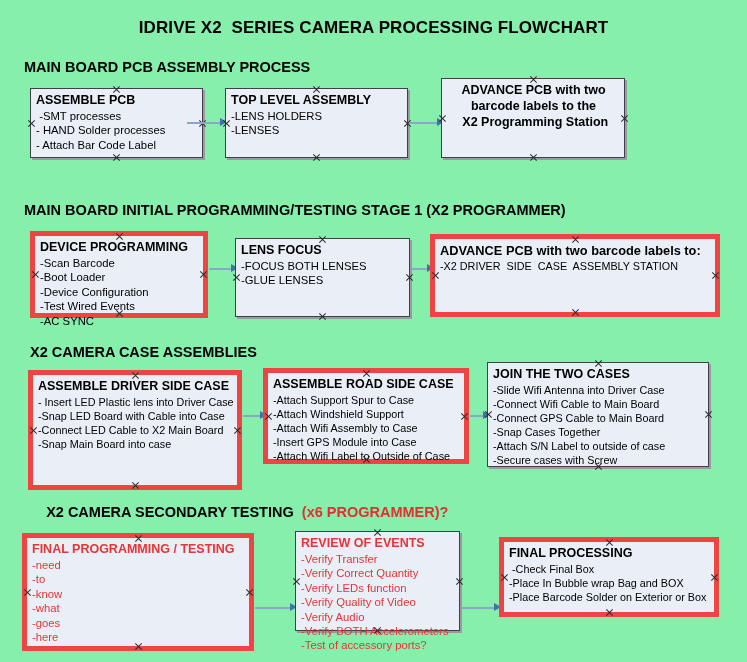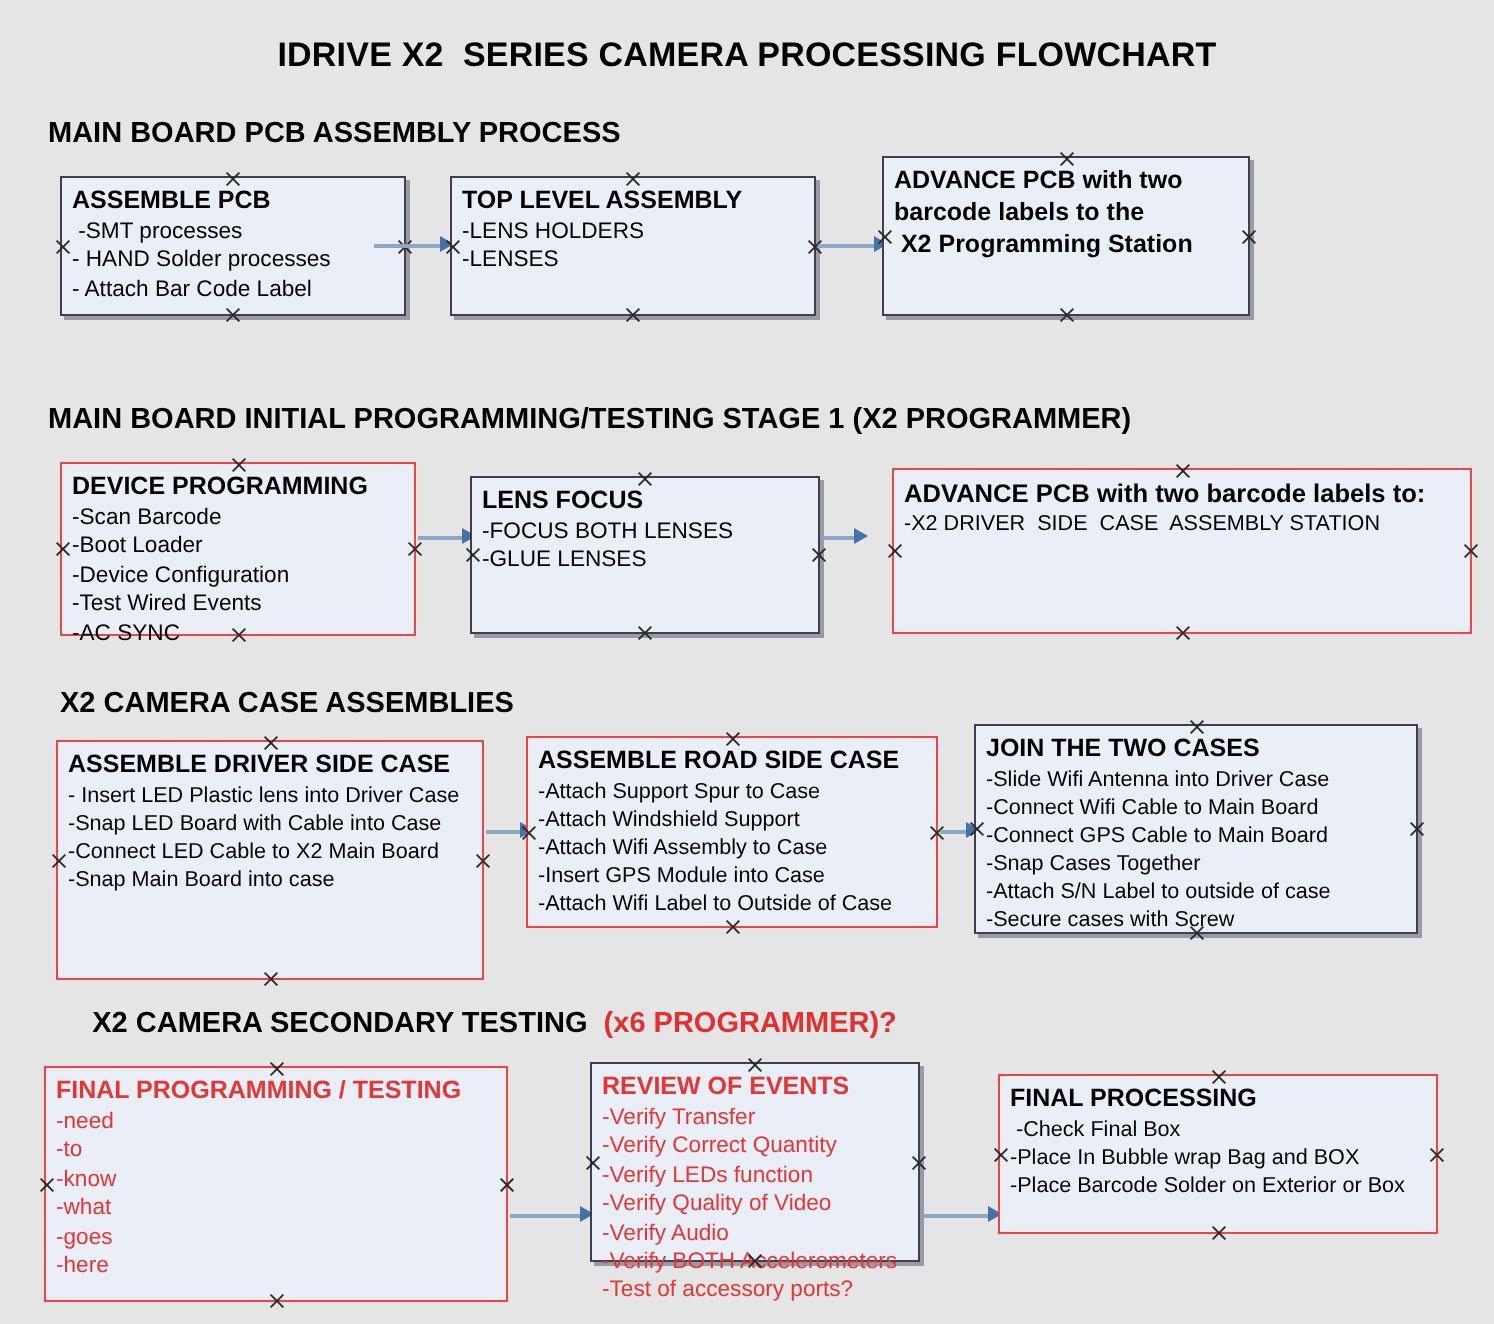--- a/index.html
+++ b/index.html
@@ -9,21 +9,21 @@
     background: #ffffff;
   }
   body {
     font-family: "Liberation Sans", sans-serif;
     color: #000000;
   }
   #canvas {
     position: relative;
     width: 747px;
     height: 662px;
-    background: #e5e5e5;
+    background: #86efac;
     overflow: hidden;
   }
 
   
   .chart-title {
     position: absolute;
     left: 0;
     top: 18px;
     width: 747px;
     text-align: center;
@@ -42,21 +42,21 @@
     color: #000000;
   }
   .section-heading .accent {
     color: #e03030;
   }
 
   
   .box {
     position: absolute;
     background: #e9eef7;
-    border: 1px solid #ef4444;
+    border: 5px solid #ef4444;
     box-sizing: border-box;
     overflow: visible;
   }
   .box.shadowed {
     border: 1px solid #40404a;
     box-shadow: 2px 2px 0 0 #9a9aa5;
   }
   .box-inner {
     padding: 4px 4px 2px 5px;
   }
@@ -156,21 +156,21 @@
     </div>
     <span class="xmark" style="left:50%; top:0;"></span>
     <span class="xmark" style="left:50%; top:100%;"></span>
     <span class="xmark" style="left:0; top:50%;"></span>
     <span class="xmark" style="left:100%; top:50%;"></span>
   </div>
 
   <div class="connector" style="left:409px; top:122px; width:31px;"></div>
   <div class="arrowhead" style="left:437px; top:118px;"></div>
 
-  <div class="box shadowed" style="left:441px; top:78px; width:184px; height:80px;">
+  <div class="box shadowed" style="left:441px; top:78px; width:184px; height:80px;text-align:center;">
     <div class="box-inner">
       <div class="box-title">ADVANCE PCB with two</div>
       <div class="box-title">barcode labels to the</div>
       <div class="box-title"> X2 Programming Station</div>
     </div>
     <span class="xmark" style="left:50%; top:0;"></span>
     <span class="xmark" style="left:50%; top:100%;"></span>
     <span class="xmark" style="left:0; top:50%;"></span>
     <span class="xmark" style="left:100%; top:50%;"></span>
   </div>
@@ -203,21 +203,21 @@
     </div>
     <span class="xmark" style="left:50%; top:0;"></span>
     <span class="xmark" style="left:50%; top:100%;"></span>
     <span class="xmark" style="left:0; top:50%;"></span>
     <span class="xmark" style="left:100%; top:50%;"></span>
   </div>
 
   <div class="connector" style="left:411px; top:268px; width:20px;"></div>
   <div class="arrowhead" style="left:427px; top:264px;"></div>
 
-  <div class="box" style="left:430px; top:234px; width:290px; height:83px;margin-left:16px;">
+  <div class="box" style="left:430px; top:234px; width:290px; height:83px;">
     <div class="box-inner">
       <div class="box-title wide">ADVANCE PCB with two barcode labels to:</div>
       <div class="box-line small">-X2 DRIVER  SIDE  CASE  ASSEMBLY STATION</div>
     </div>
     <span class="xmark" style="left:50%; top:0;"></span>
     <span class="xmark" style="left:50%; top:100%;"></span>
     <span class="xmark" style="left:0; top:50%;"></span>
     <span class="xmark" style="left:100%; top:50%;"></span>
   </div>
 

